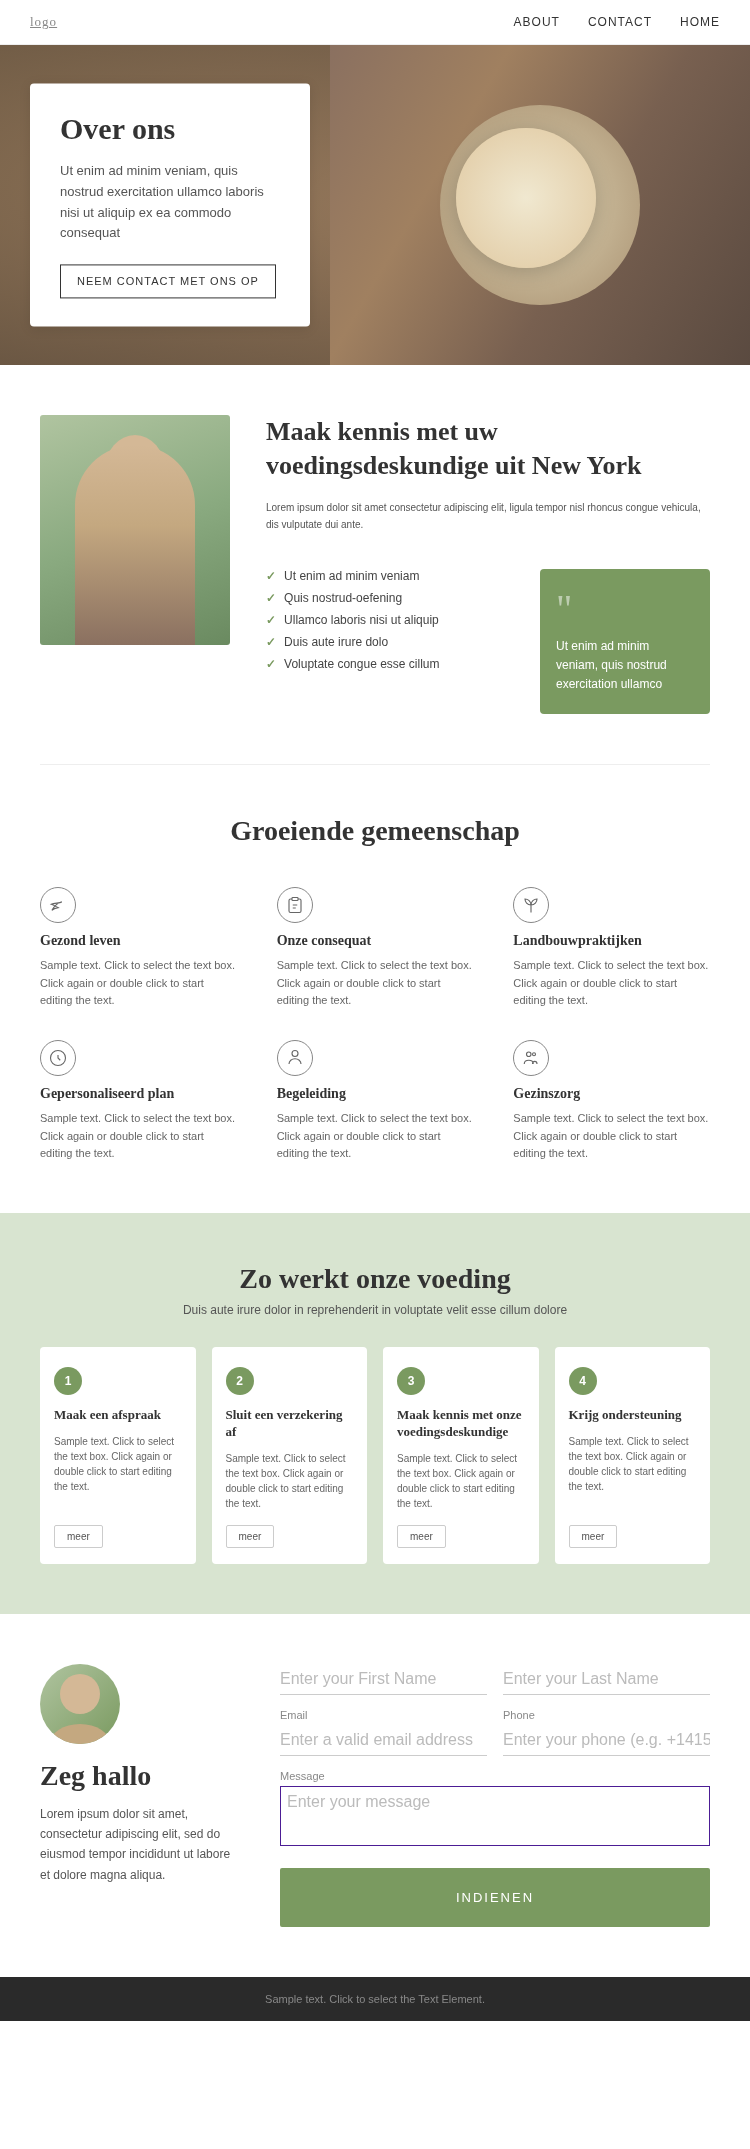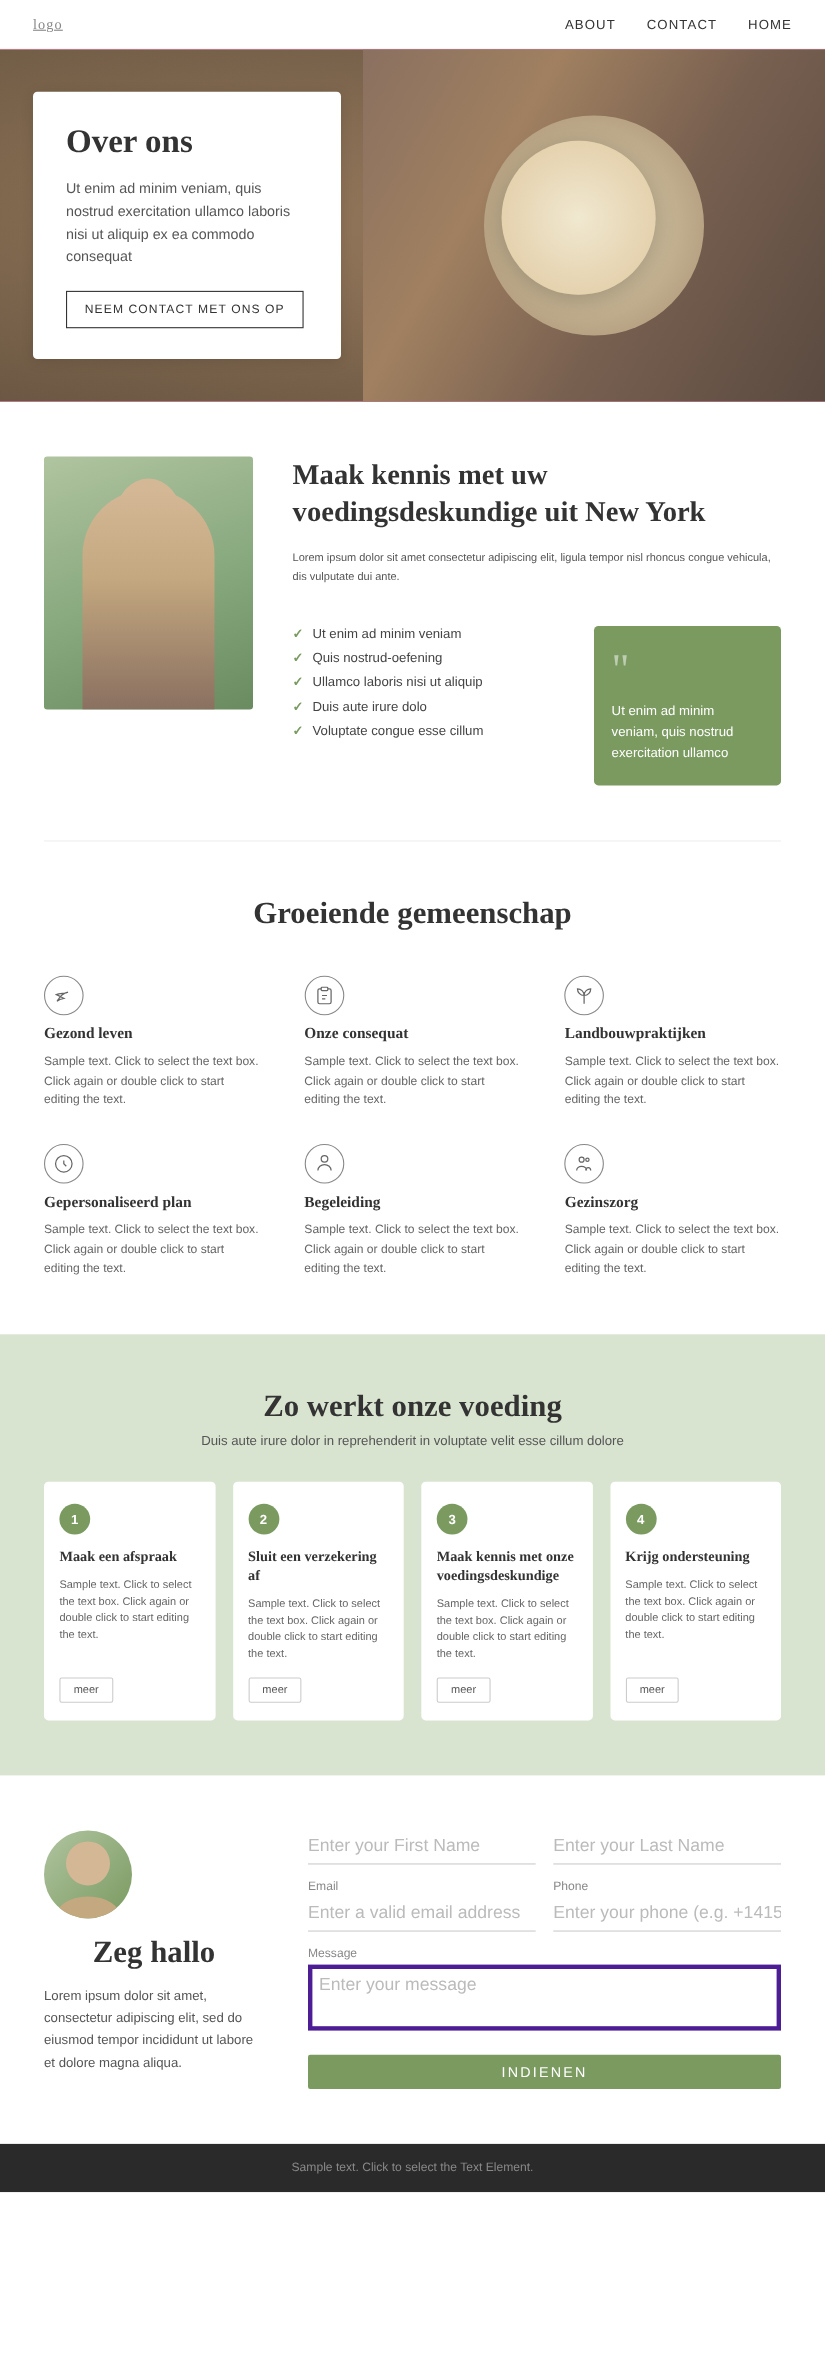--- a/index.html
+++ b/index.html
@@ -10,21 +10,21 @@
       display: flex; justify-content: space-between; align-items: center;
       padding: 14px 30px; border-bottom: 1px solid #eee; background: #fff;
     }
     .nav-logo { font-size: 13px; color: #888; letter-spacing: 1px; text-decoration: underline; }
     .nav-links { display: flex; gap: 28px; margin-left: 16px; }
     .nav-links a { font-size: 12px; color: #333; text-decoration: none; letter-spacing: 1px; font-family: Arial, sans-serif; text-transform: uppercase; }
 
     
     .hero {
       position: relative; height: 320px; overflow: hidden;
-      background: #be185d;
+      background: #f97316;
     }
     .hero-bg {
       position: absolute; inset: 0;
       background: linear-gradient(135deg, #a89070 0%, #7a6a5a 40%, #6a5a4a 100%);
     }
     
     .hero-bg::after {
       content: '';
       position: absolute; inset: 0;
       background: radial-gradient(ellipse at 70% 50%, rgba(180,140,100,0.6) 0%, rgba(100,80,60,0.8) 100%);
@@ -110,36 +110,36 @@
     
     .section-contact { padding: 50px 40px; display: flex; gap: 40px; }
     .contact-left {
       width: 200px; flex-shrink: 0;
     }
     .contact-avatar {
       width: 80px; height: 80px; border-radius: 50%; overflow: hidden;
       background: linear-gradient(135deg, #b0c4a0, #7a9a60);
       margin-bottom: 16px; position: relative;
     }
-    .contact-left h2 { font-size: 28px; font-weight: 700; margin-bottom: 12px; text-align: center; }
+    .contact-left h2 { font-size: 28px; font-weight: 700; margin-bottom: 12px; }
     .contact-left p { font-size: 12px; color: #555; line-height: 1.7; font-family: Arial, sans-serif; }
     .contact-form { flex: 1; }
     .form-row { display: flex; gap: 16px; margin-bottom: 14px; }
     .form-group { flex: 1; display: flex; flex-direction: column; }
     .form-group label { font-size: 11px; color: #888; margin-bottom: 4px; font-family: Arial, sans-serif; }
     .form-group input, .form-group textarea {
       border: none; border-bottom: 1px solid #ccc; padding: 6px 0;
       font-size: 16px; color: #aaa; font-family: Arial, sans-serif; outline: none;
       background: transparent;
     }
-    .form-group textarea { resize: none; height: 60px; border: 4px solid #4c1d95; padding: 6px; }
+    .form-group textarea { resize: none; height: 60px; border: 1px solid #4c1d95; padding: 6px; }
     .form-group input::placeholder, .form-group textarea::placeholder { color: #bbb; }
     .submit-btn {
       width: 100%; background: #7a9a60; color: #fff; border: none;
-      padding: 8px; font-size: 13px; letter-spacing: 2px; cursor: pointer;
+      padding: 22px; font-size: 13px; letter-spacing: 2px; cursor: pointer;
       text-transform: uppercase; font-family: Arial, sans-serif; margin-top: 8px;
       border-radius: 2px;
     }
 
     
     .footer {
       background: #2a2a2a; padding: 16px; text-align: center;
     }
     .footer p { font-size: 11px; color: #888; font-family: Arial, sans-serif; }
 

